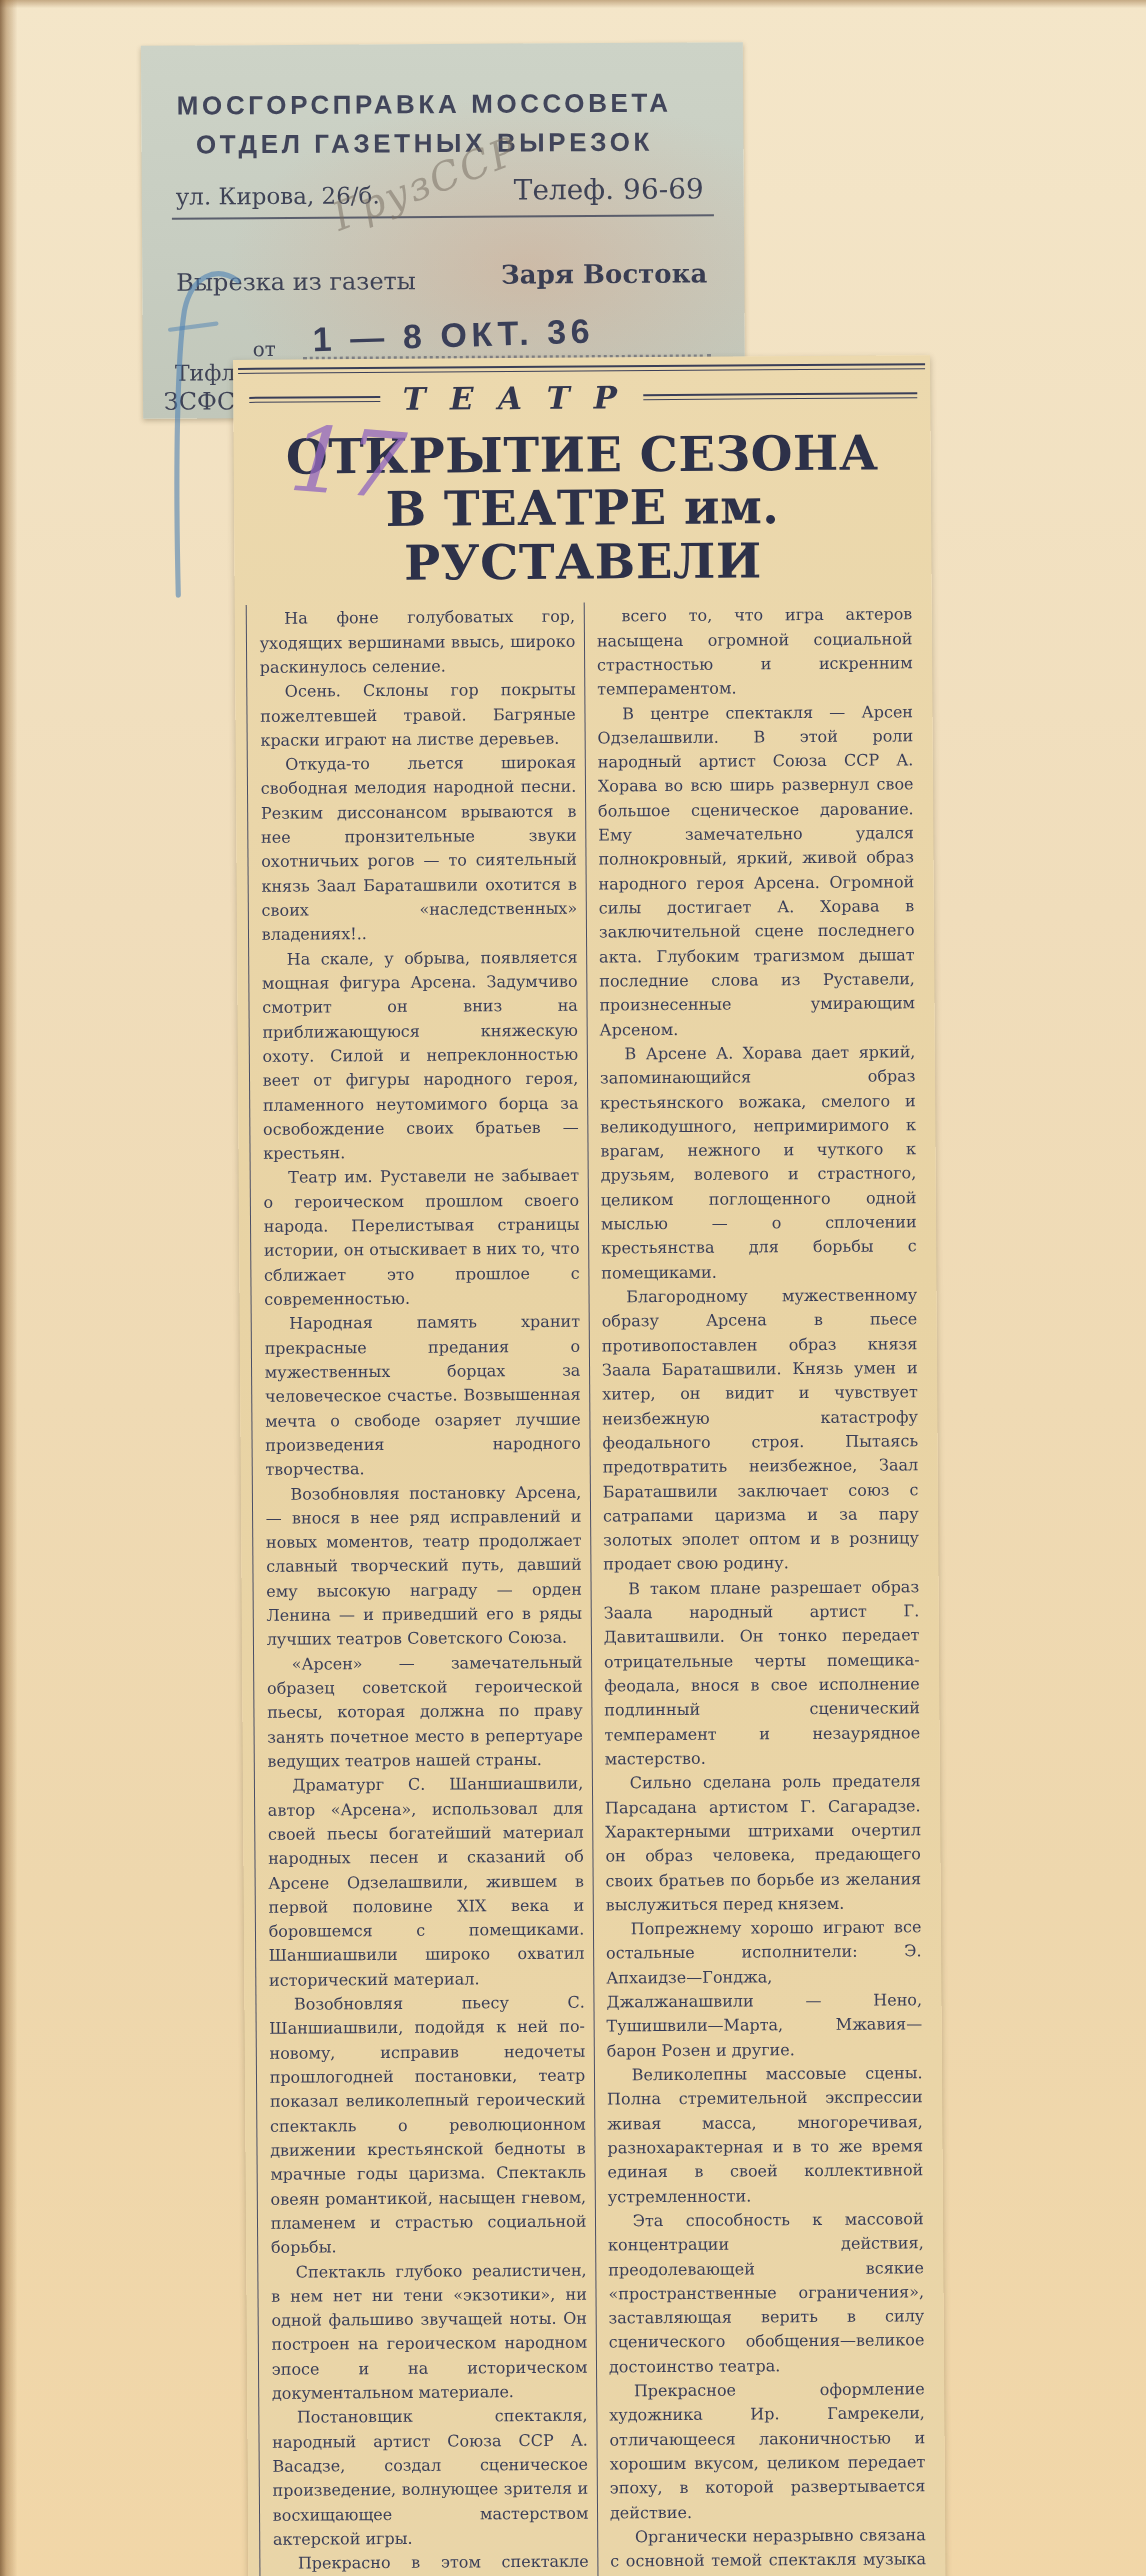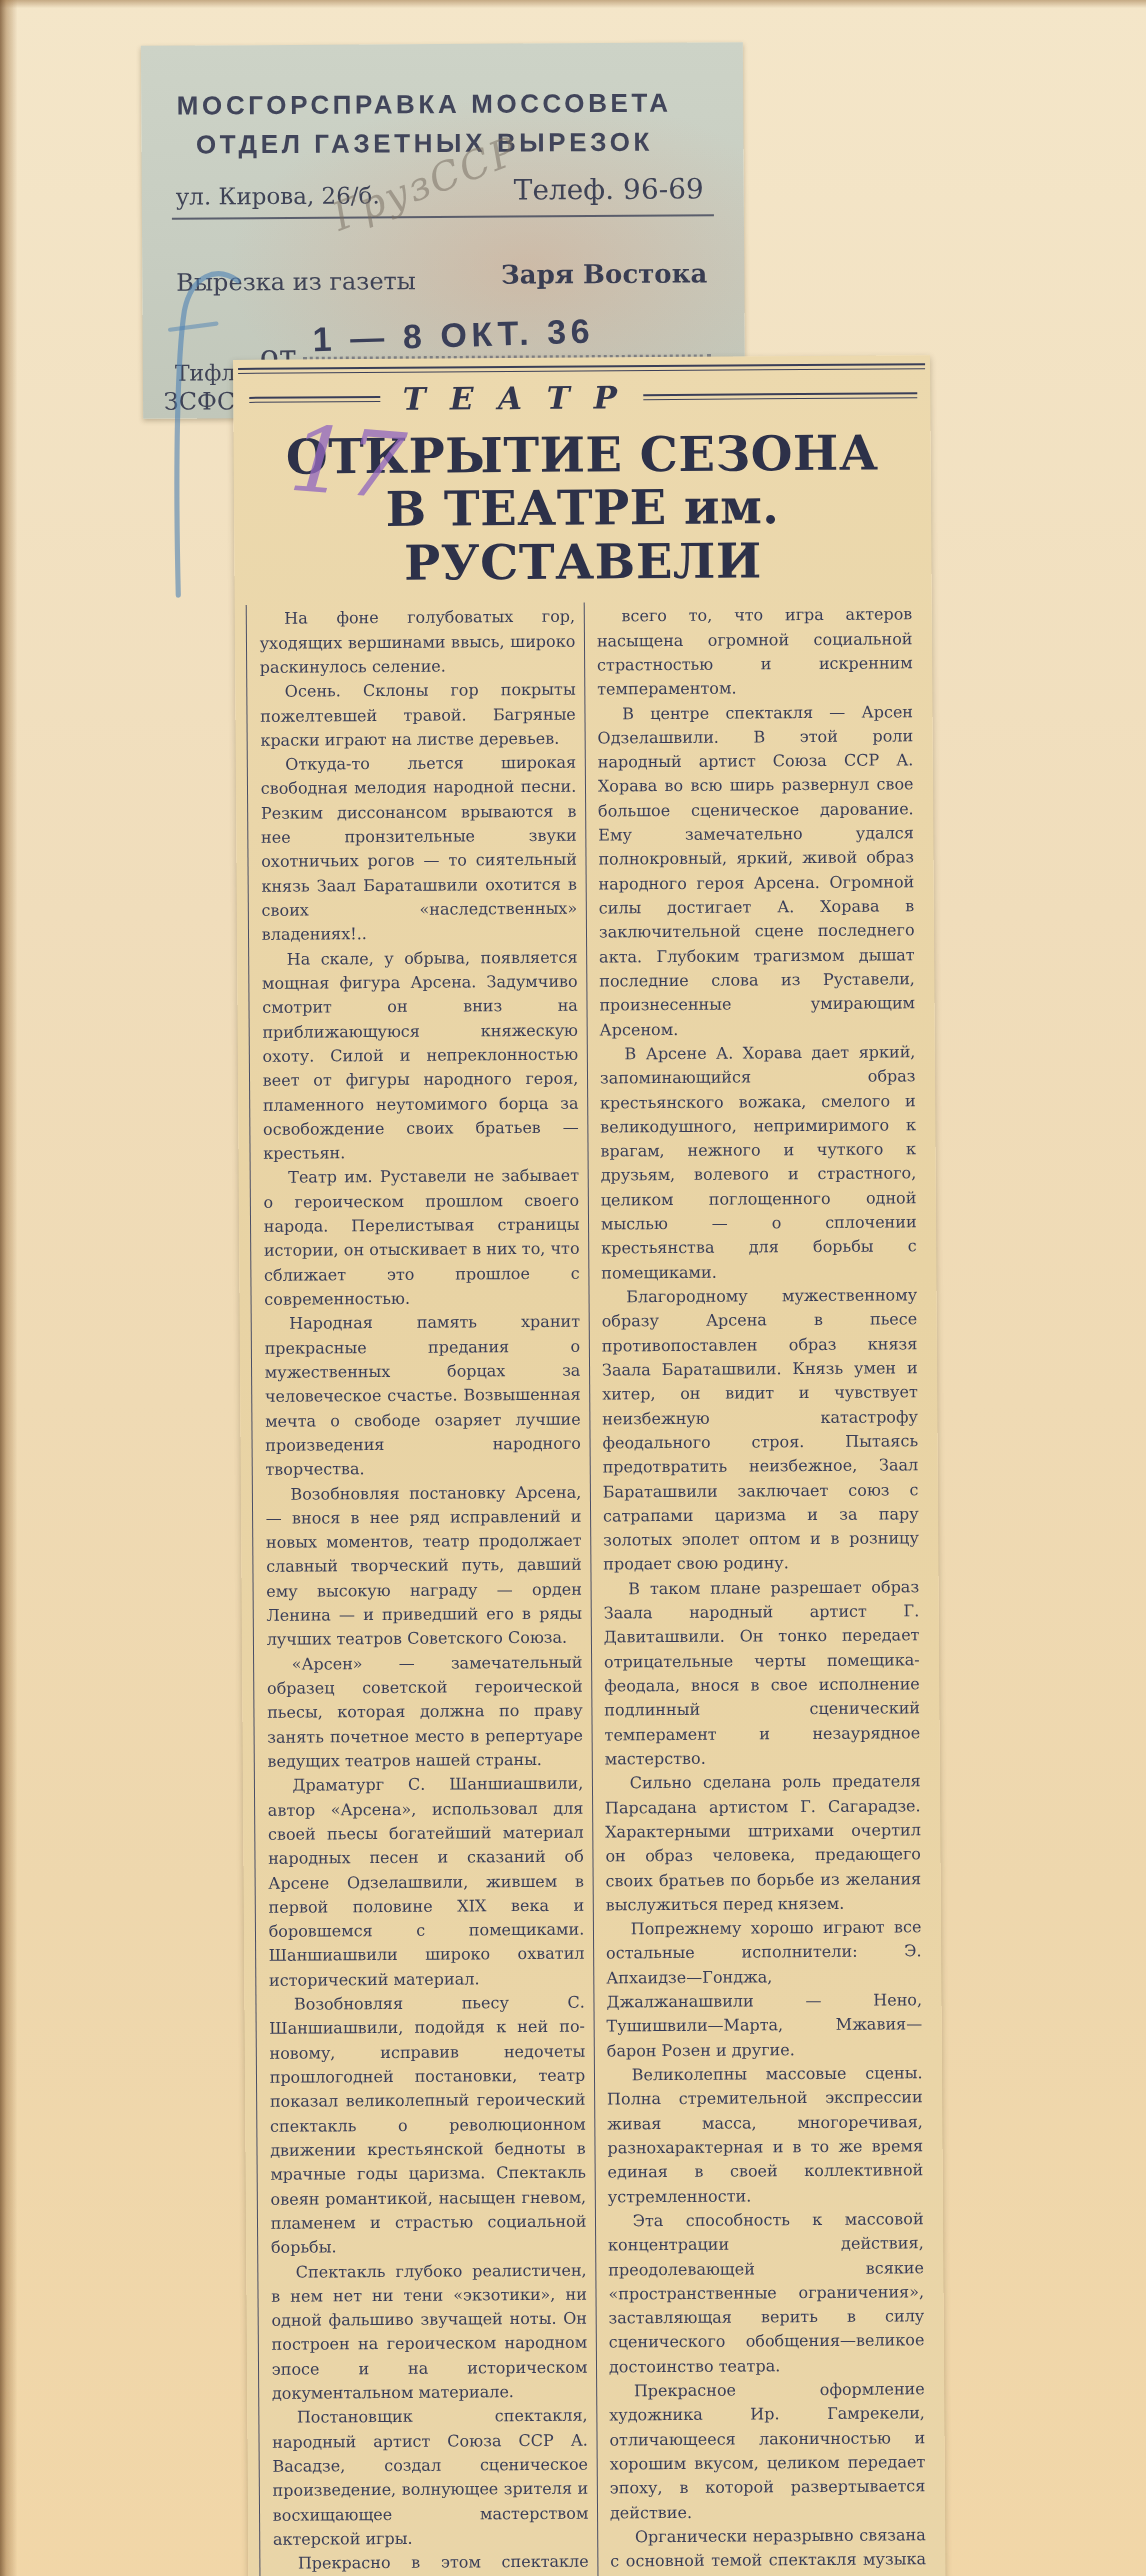--- a/index.html
+++ b/index.html
@@ -25,21 +25,21 @@
   }
   .slip-org1,.slip-org2{ position:absolute; left:0; right:36px; text-align:center;
     font-family:"Liberation Sans",sans-serif; font-weight:bold; font-size:26px; line-height:1;
     letter-spacing:3.6px; color:#41455a; }
   .slip-org1{ top:47px; } .slip-org2{ top:86px; }
   .slip-addr{ position:absolute; top:138px; left:34px; font-size:23px; color:#3f4356; }
   .slip-phone{ position:absolute; top:130px; right:40px; font-size:28px; color:#3f4356; }
   .slip-rule{ position:absolute; top:172px; left:30px; right:30px; height:1.5px; background:#474b5e; opacity:.85; }
   .slip-cut{ position:absolute; top:223px; left:34px; font-size:24px; color:#3f4356; }
   .slip-paper{ position:absolute; top:216px; right:37px; font-size:26px; font-weight:bold; color:#393d52; }
-  .slip-ot{ position:absolute; top:292px; left:117px; font-size:32px; color:#3f4356; }
+  .slip-ot{ position:absolute; top:292px; left:110px; font-size:20px; color:#3f4356; }
   .slip-date{ position:absolute; top:272px; left:170px; font-family:"Liberation Sans",sans-serif;
     font-weight:bold; font-size:34px; letter-spacing:4.6px; color:#3a3f58; transform:rotate(-1.4deg); }
   .slip-dots{ position:absolute; top:312px; left:160px; right:34px; border-bottom:3.6px dotted #4a4e62; opacity:.55; }
   .slip-city{ position:absolute; top:315px; left:32px; font-size:22px; color:#3f4356; }
   .slip-region{ position:absolute; top:342px; left:20.6px; font-size:24px; color:#3f4356; }
   .slip-gazeta{ position:absolute; top:332px; left:286px; font-size:24px; color:#3f4356; }
   .slip-gazeta .dots{ display:inline-block; width:170px; border-bottom:3.6px dotted #4a4e62; opacity:.55; height:19.6px; }
 
   
   .hw-pencil{ position:absolute; left:328px; top:161px; z-index:2; font-style:italic; font-size:39px;

